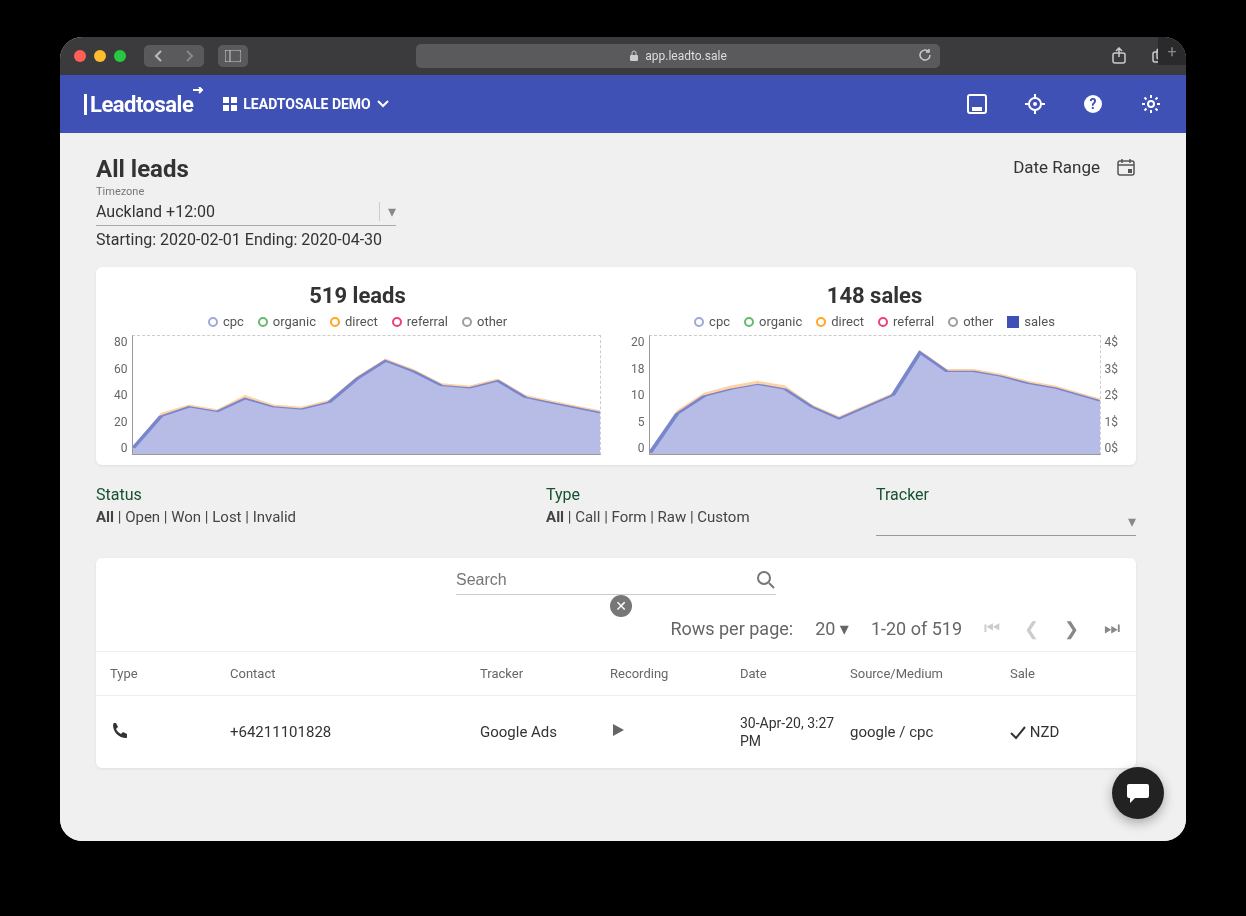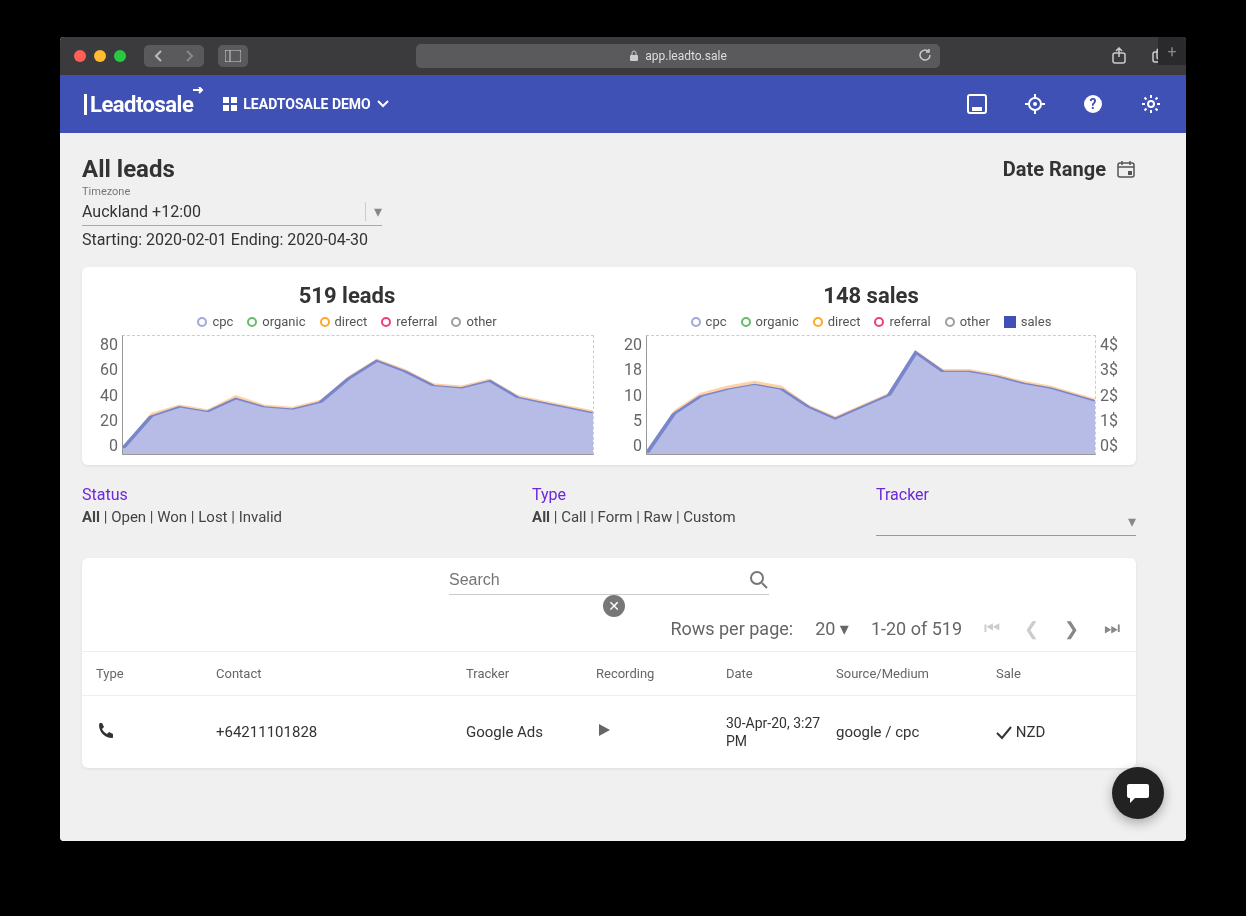--- a/index.html
+++ b/index.html
@@ -9,21 +9,21 @@
     width: 1246px;
     height: 916px;
     overflow: hidden;
   }
   .browser-window {
     position: absolute;
     left: 60px;
     top: 37px;
     width: 1126px;
     height: 804px;
-    border-radius: 4px;
+    border-radius: 22px;
     overflow: hidden;
     box-shadow: 0 10px 40px rgba(0,0,0,0.5);
     background: #f0f0f0;
   }
   
   .titlebar {
     height: 38px;
     background: #3b3b3d;
     display: flex;
     align-items: center;
@@ -59,45 +59,45 @@
   .demo-select { margin-left: 18px; display: flex; align-items: center; gap: 6px; font-size: 14px; font-weight: 700; cursor: pointer; justify-content: space-between; }
   .demo-select .grid-ic { display:inline-block; width:14px; height:14px; background:
     linear-gradient(#fff,#fff) 0 0/6px 6px no-repeat,
     linear-gradient(#fff,#fff) 8px 0/6px 6px no-repeat,
     linear-gradient(#fff,#fff) 0 8px/6px 6px no-repeat,
     linear-gradient(#fff,#fff) 8px 8px/6px 6px no-repeat; }
   .hdr-spacer { flex: 1; }
   .hdr-icons { display: flex; gap: 36px; }
   .hdr-icon { width: 22px; height: 22px; cursor: pointer; }
 
-  .page { padding: 22px 50px 0 22px; }
+  .page { padding: 22px 50px 0 36px; }
   .page-title { font-size: 24px; color: #333; }
   .tz-label { font-size: 11px; color: #777; margin-top: 2px; }
   .tz-select { display: flex; align-items: center; width: 300px; border-bottom: 1px solid #aaa; padding: 4px 0; font-size: 16px; color: #333; cursor: pointer; }
   .tz-select .arrow { margin-left: auto; border-left: 1px solid #ccc; padding-left: 8px; color: #888; }
   .date-line { font-size: 16px; color: #333; margin-top: 4px; }
-  .date-range-top { position: absolute; right: 50px; top: 82px; display: flex; align-items: center; gap: 10px; color: #333; font-size: 20px; cursor:pointer;font-weight:bold; }
+  .date-range-top { position: absolute; right: 50px; top: 82px; display: flex; align-items: center; gap: 16px; color: #333; font-size: 17px; cursor:pointer; }
 
   .charts-card {
     background: #fff; border-radius: 6px; margin-top: 18px; padding: 16px 18px 10px;
     display: flex; gap: 30px; box-shadow: 0 1px 3px rgba(0,0,0,0.08);
   }
   .chart { flex: 1; }
   .chart-title { text-align: center; font-size: 22px; font-weight: 700; color: #333; margin-bottom: 6px; }
   .legend { display: flex; justify-content: center; flex-wrap: wrap; gap: 14px; font-size: 13px; color: #555; margin-bottom: 6px; }
   .leg-item { display: flex; align-items: center; gap: 5px; }
   .leg-dot { width: 10px; height: 10px; border-radius: 50%; border: 2px solid; background: #fff; }
   .leg-square { width: 12px; height: 12px; }
   .chart-body { display: flex; }
-  .y-axis { display: flex; flex-direction: column; justify-content: space-between; align-items: flex-end; font-size: 16px; color: #666; padding-right: 4px; height: 120px; }
+  .y-axis { display: flex; flex-direction: column; justify-content: space-between; align-items: flex-end; font-size: 12px; color: #666; padding-right: 4px; height: 120px; }
   .y-axis-r { align-items: flex-start; padding-left: 4px; padding-right: 0; }
   .plot { flex: 1; height: 120px; border: 1px dashed #ccc; border-left: 1px solid #999; border-bottom: 1px solid #999; position: relative; }
 
   .filters-row { display: flex; margin-top: 20px; gap: 40px; }
-  .filter-col .f-label { font-size: 16px; color: #6d28d9; margin-bottom: 4px; }
+  .filter-col .f-label { font-size: 16px; color: #14532d; margin-bottom: 4px; }
   .filter-opts { font-size: 15px; color: #444; }
   .filter-opts .bold { font-weight: 700; }
   .tracker-col { margin-left: auto; width: 260px; }
   .tracker-select { border-bottom: 1px solid #999; height: 28px; display: flex; align-items: center; justify-content: flex-end; color: #888; cursor:pointer; }
 
   .table-card { background: #fff; border-radius: 6px; margin-top: 22px; box-shadow: 0 1px 3px rgba(0,0,0,0.08); }
   .table-top { display: flex; align-items: center; padding: 12px 14px; flex-direction: column; }
   .search-wrap { display: flex; align-items: center; width: 320px; border-bottom: 1px solid #ccc; padding-bottom: 4px; gap: 10px; }
   .search-input { flex: 1; border: none; outline: none; font-size: 16px; color: #888; background: transparent; }
   .search-clear { width: 22px; height: 22px; border-radius: 50%; background: #777; color: #fff; display: flex; align-items: center; justify-content: center; margin-left: 10px; cursor:pointer; font-size: 14px; }

